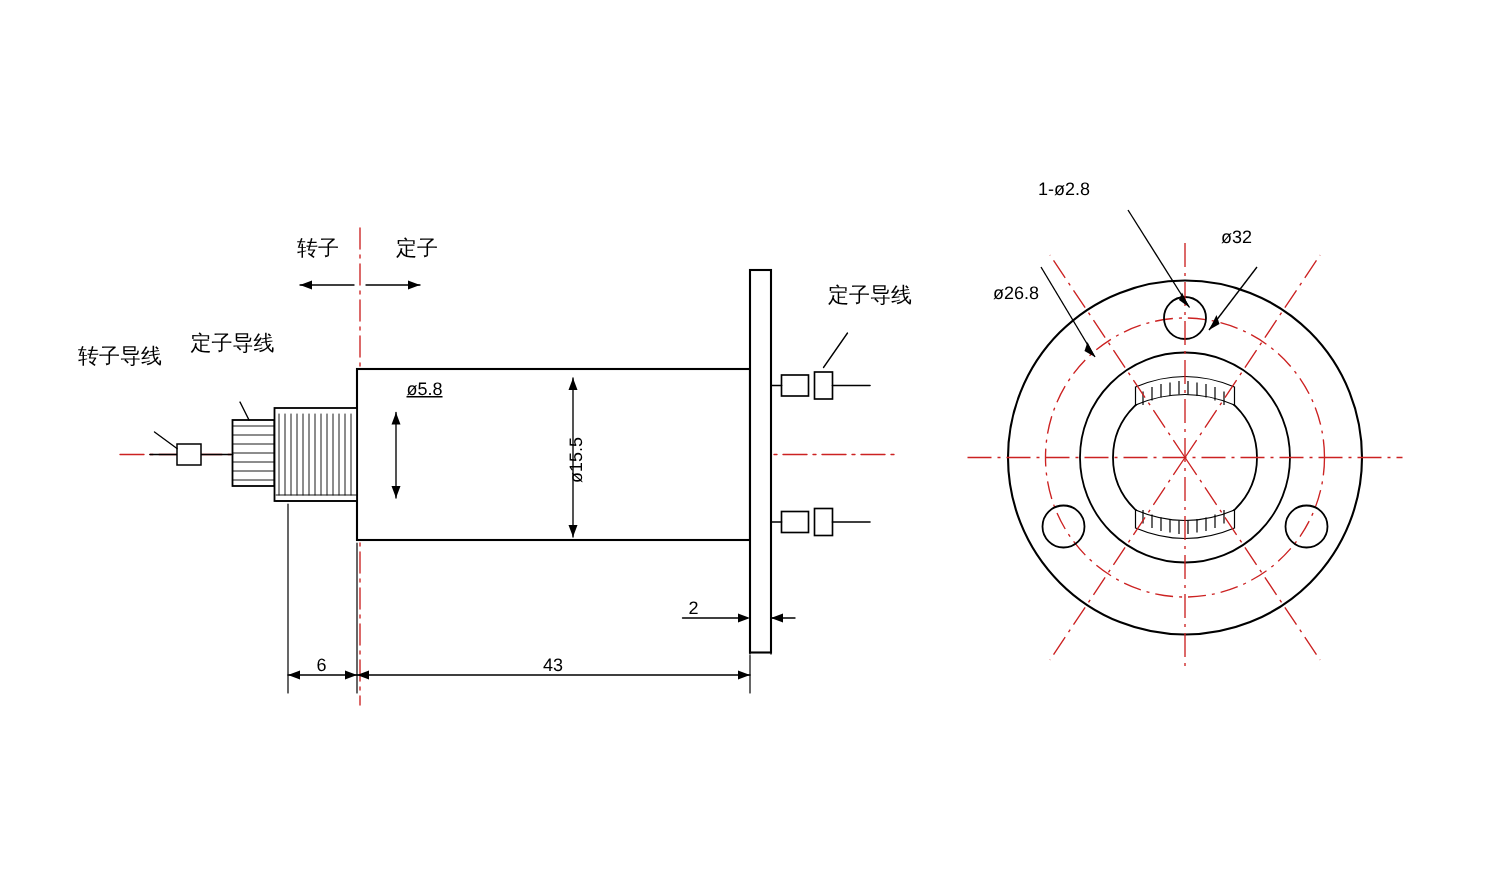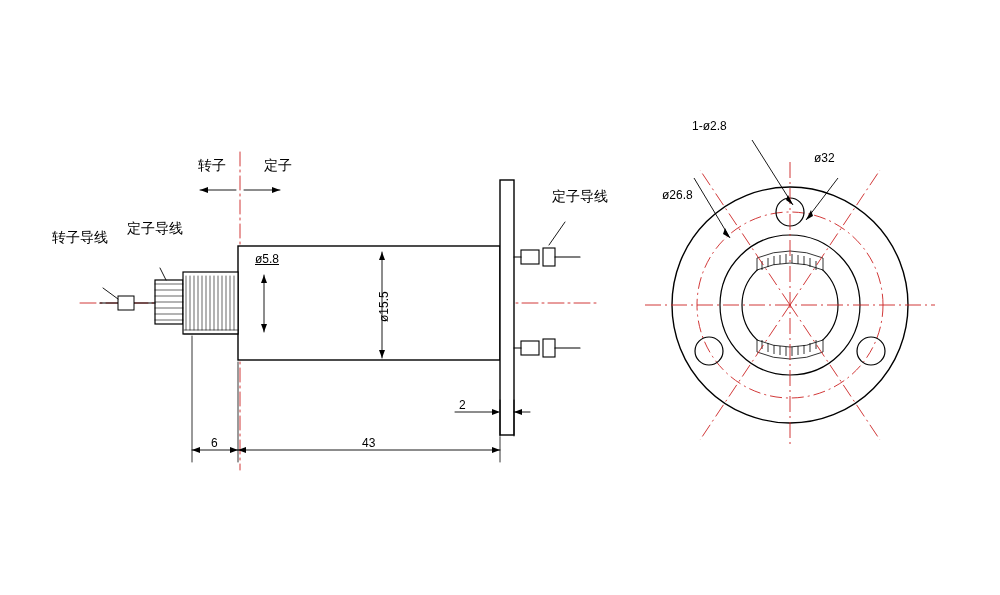--- a/index.html
+++ b/index.html
@@ -204,21 +204,21 @@
     </g>
   </g>
 </svg>
 
 <div class="lbl cn" style="left:198px; top:158px;">转子</div>
 <div class="lbl cn" style="left:264px; top:158px;">定子</div>
 <div class="lbl cn" style="left:52px; top:230px;">转子导线</div>
 <div class="lbl cn" style="left:127px; top:221px;">定子导线</div>
 <div class="lbl cn" style="left:552px; top:189px;">定子导线</div>
 
-<div class="lbl dim" style="left:255px; top:253px;text-decoration:underline;">ø5.8</div>
+<div class="lbl dim" style="left:271px; top:253px;text-decoration:underline;">ø5.8</div>
 <div class="lbl dim vert" style="left:378px; top:322px;">ø15.5</div>
 <div class="lbl dim" style="left:211px; top:437px;">6</div>
 <div class="lbl dim" style="left:362px; top:437px;">43</div>
 <div class="lbl dim" style="left:459px; top:399px;">2</div>
 
 <div class="lbl dim" style="left:692px; top:120px;">1-ø2.8</div>
 <div class="lbl dim" style="left:662px; top:152px;margin-top:37px;">ø26.8</div>
 <div class="lbl dim" style="left:814px; top:152px;">ø32</div>
 
 </body></html>

